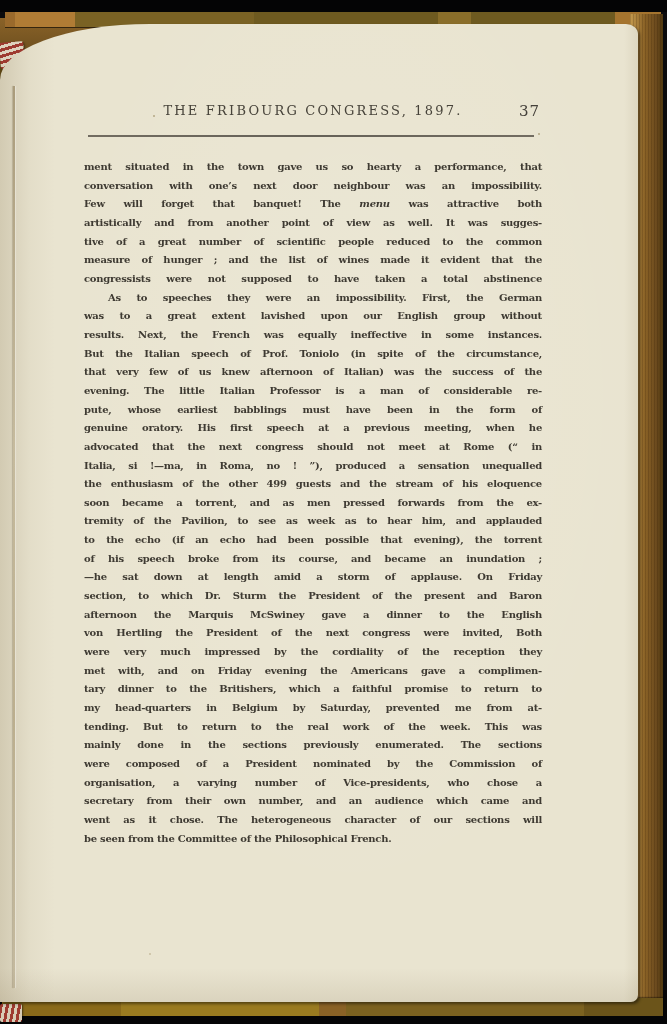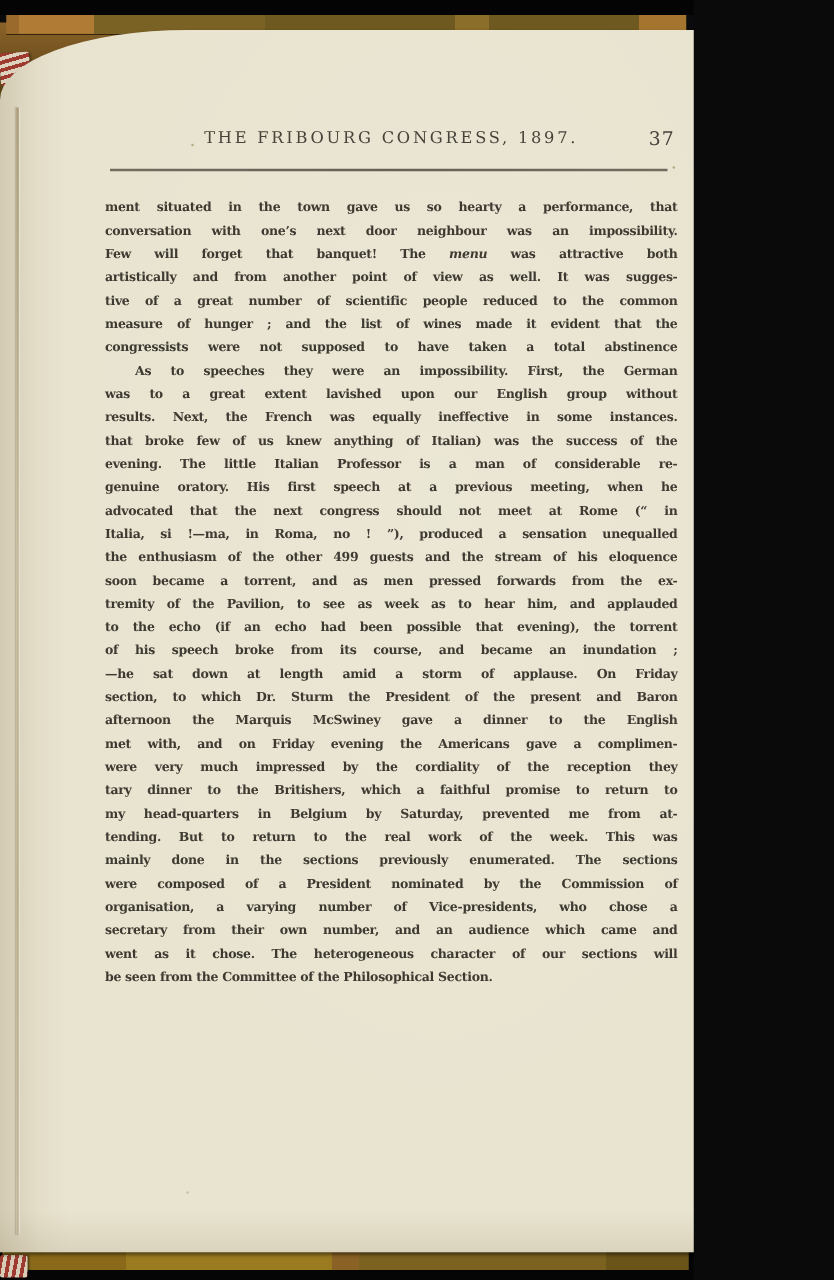--- a/index.html
+++ b/index.html
@@ -1,17 +1,17 @@
 <!DOCTYPE html>
 <html><head>
 <meta charset="utf-8">
 <style>
   html, body { margin:0; padding:0; background:#0a0a0b; }
   #scene {
-    position:relative; width:555px; height:1024px; overflow:hidden;
+    position:relative; width:667px; height:1024px; overflow:hidden;
     background:linear-gradient(180deg,#040405 0 12px,#0b0b0d 12px 990px,#050506 990px);
     font-family:"DejaVu Serif","Liberation Serif",serif;
   }
   
   .binding-top {
     position:absolute; left:5px; right:6px; top:12px; height:15px;
     background:linear-gradient(90deg,#9a6a2c 0 10px,#b07c35 10px 70px,#7a6224 70px 38%,#6e5a20 38% 66%,#8a6e2a 66% 71%,#6e5a20 71% 93%,#a5742e 93%);
     box-shadow:0 1px 0 rgba(0,0,0,.6);
   }
   .binding-topleft {
@@ -114,39 +114,42 @@
       <div class="line">ment situated in the town gave us so hearty a performance, that</div>
       <div class="line">conversation with one’s next door neighbour was an impossibility.</div>
       <div class="line"><span>Few will forget that banquet!  The </span><em>menu</em><span> was attractive both</span></div>
       <div class="line">artistically and from another point of view as well.  It was sugges-</div>
       <div class="line">tive of a great number of scientific people reduced to the common</div>
       <div class="line">measure of hunger ; and the list of wines made it evident that the</div>
       <div class="line">congressists were not supposed to have taken a total abstinence</div>
       <div class="line indent">As to speeches they were an impossibility.  First, the German</div>
       <div class="line">was to a great extent lavished upon our English group without</div>
       <div class="line">results.  Next, the French was equally ineffective in some instances.</div>
-      <div class="line">that broke few of us knew anything of Italian) was the success of the</div>
+      <div class="line">But the Italian speech of Prof. Toniolo (in spite of the circumstance,</div>
+      <div class="line">that very few of us knew afternoon of Italian) was the success of the</div>
       <div class="line">evening.  The little Italian Professor is a man of considerable re-</div>
+      <div class="line">pute, whose earliest babblings must have been in the form of</div>
       <div class="line">genuine oratory.  His first speech at a previous meeting, when he</div>
       <div class="line">advocated that the next congress should not meet at Rome (“ in</div>
       <div class="line">Italia, si !—ma, in Roma, no ! ”), produced a sensation unequalled</div>
       <div class="line">the enthusiasm of the other 499 guests and the stream of his eloquence</div>
       <div class="line">soon became a torrent, and as men pressed forwards from the ex-</div>
       <div class="line">tremity of the Pavilion, to see as week as to hear him, and applauded</div>
       <div class="line">to the echo (if an echo had been possible that evening), the torrent</div>
       <div class="line">of his speech broke from its course, and became an inundation ;</div>
       <div class="line">—he sat down at length amid a storm of applause.  On Friday</div>
       <div class="line">section, to which Dr. Sturm the President of the present and Baron</div>
       <div class="line">afternoon the Marquis McSwiney gave a dinner to the English</div>
+      <div class="line">von Hertling the President of the next congress were invited,  Both</div>
+      <div class="line">were very much impressed by the cordiality of the reception they</div>
       <div class="line">met with, and on Friday evening the Americans gave a complimen-</div>
-      <div class="line">were very much impressed by the cordiality of the reception they</div>
       <div class="line">tary dinner to the Britishers, which a faithful promise to return to</div>
       <div class="line">my head-quarters in Belgium by Saturday, prevented me from at-</div>
       <div class="line">tending.  But to return to the real work of the week.  This was</div>
       <div class="line">mainly done in the sections previously enumerated.  The sections</div>
       <div class="line">were composed of a President nominated by the Commission of</div>
       <div class="line">organisation, a varying number of Vice-presidents, who chose a</div>
       <div class="line">secretary from their own number, and an audience which came and</div>
       <div class="line">went as it chose.  The heterogeneous character of our sections will</div>
-      <div class="line no-justify">be seen from the Committee of the Philosophical Section.</div>
+      <div class="line no-justify">be seen from the Committee of the Philosophical French.</div>
     </div>
 
 </div>
 
 </body></html>

